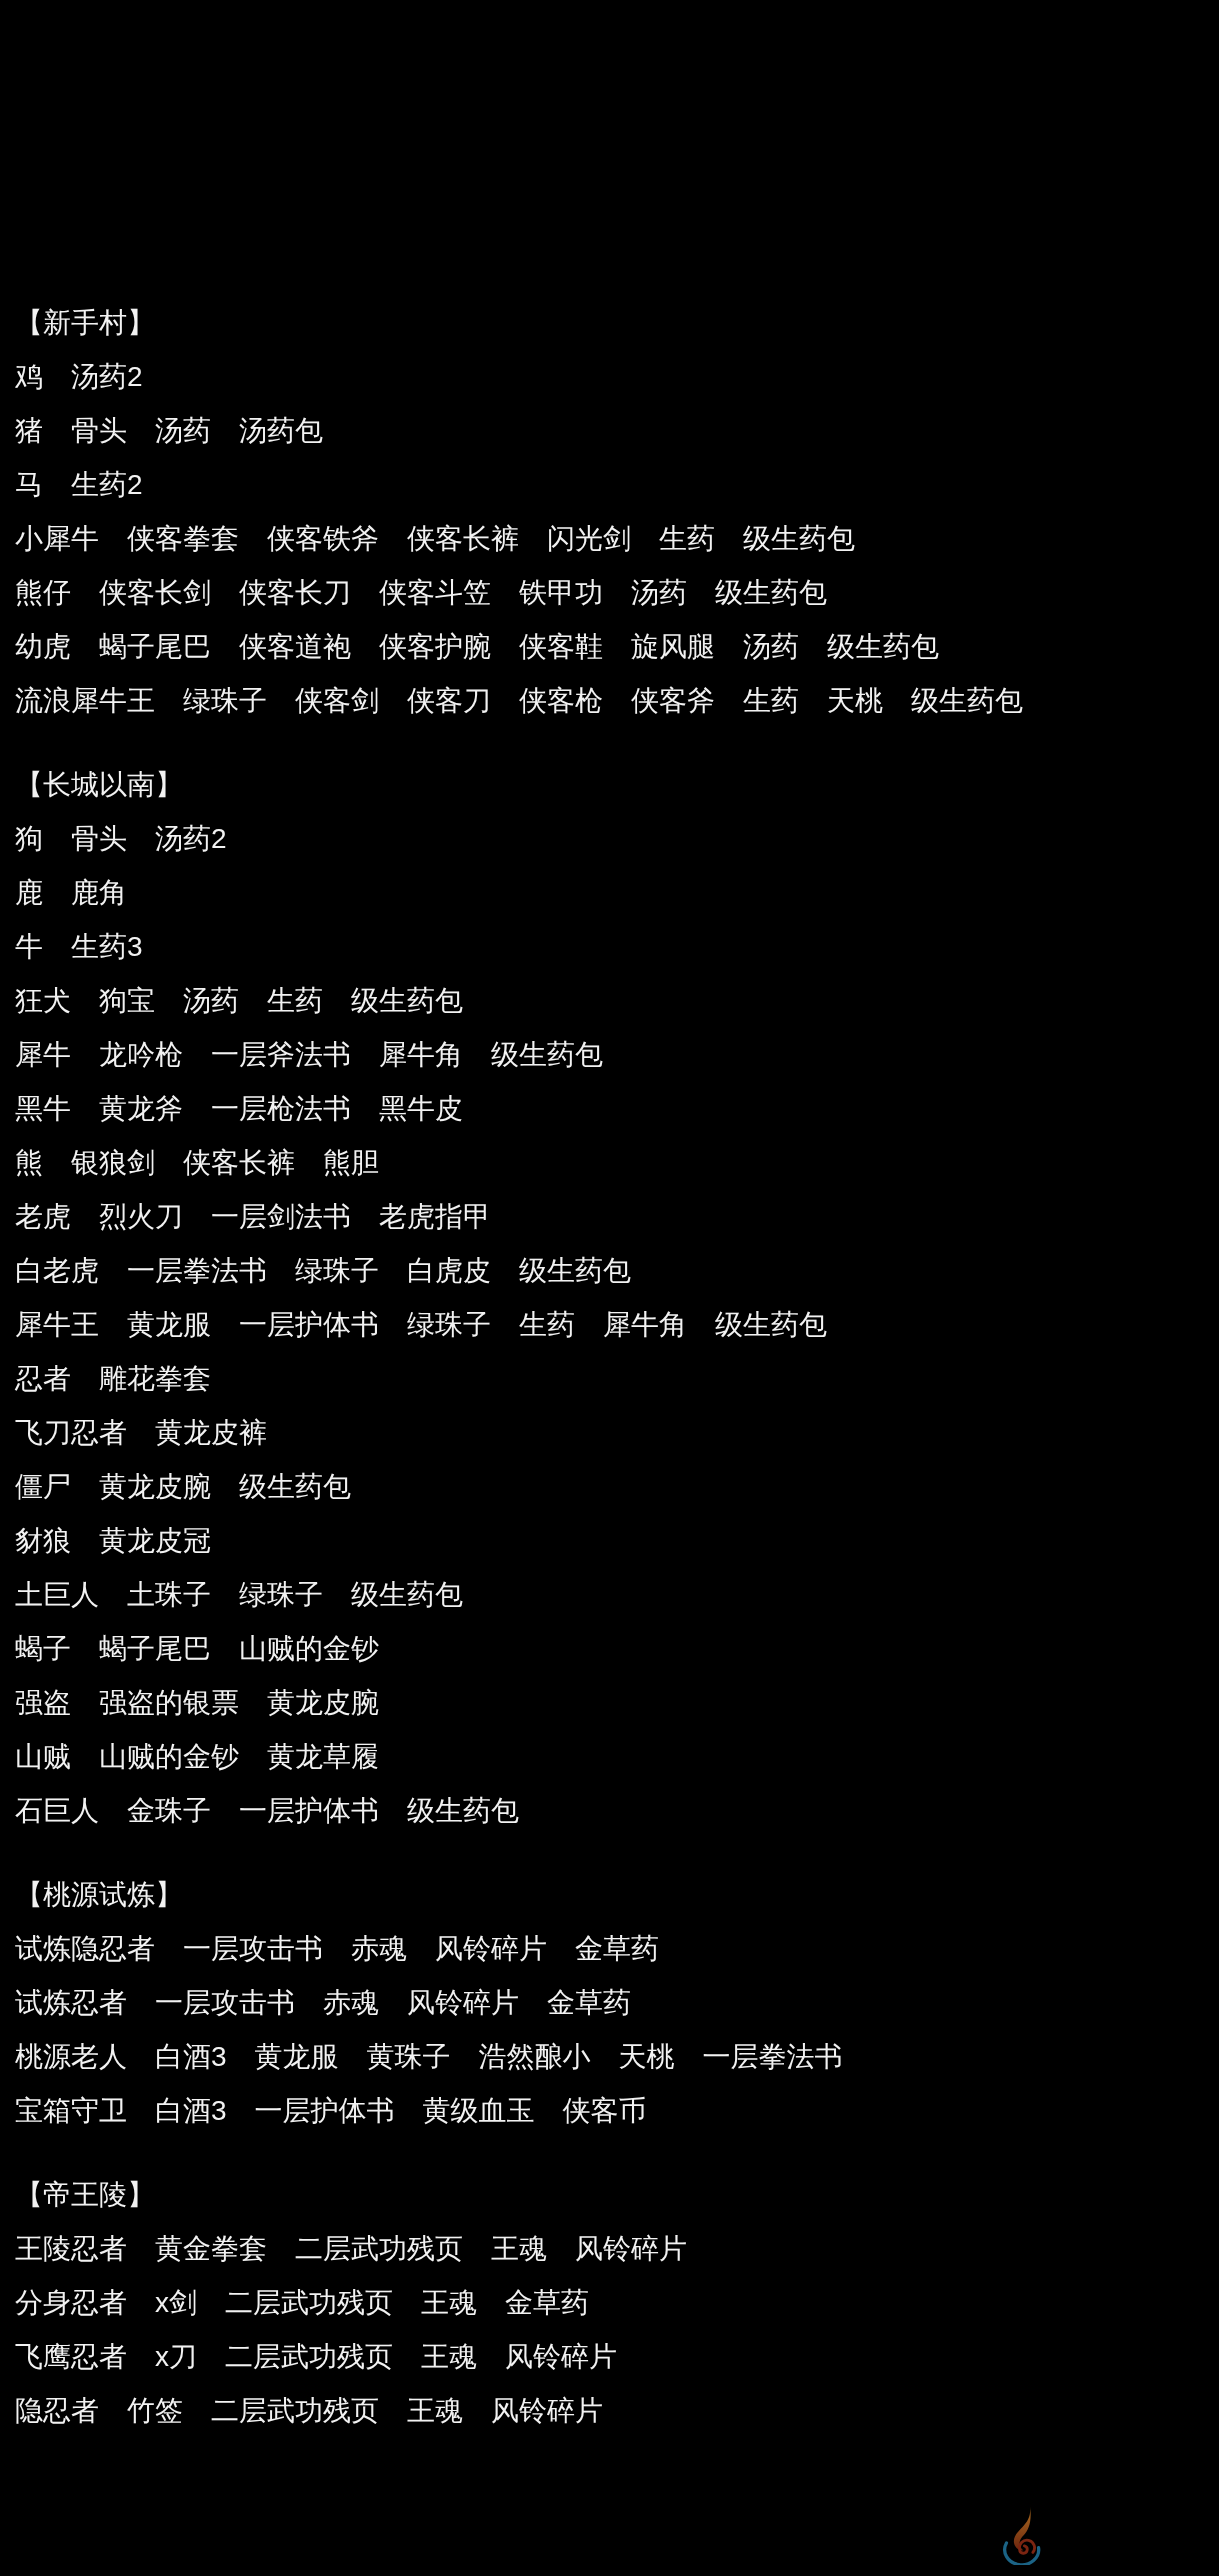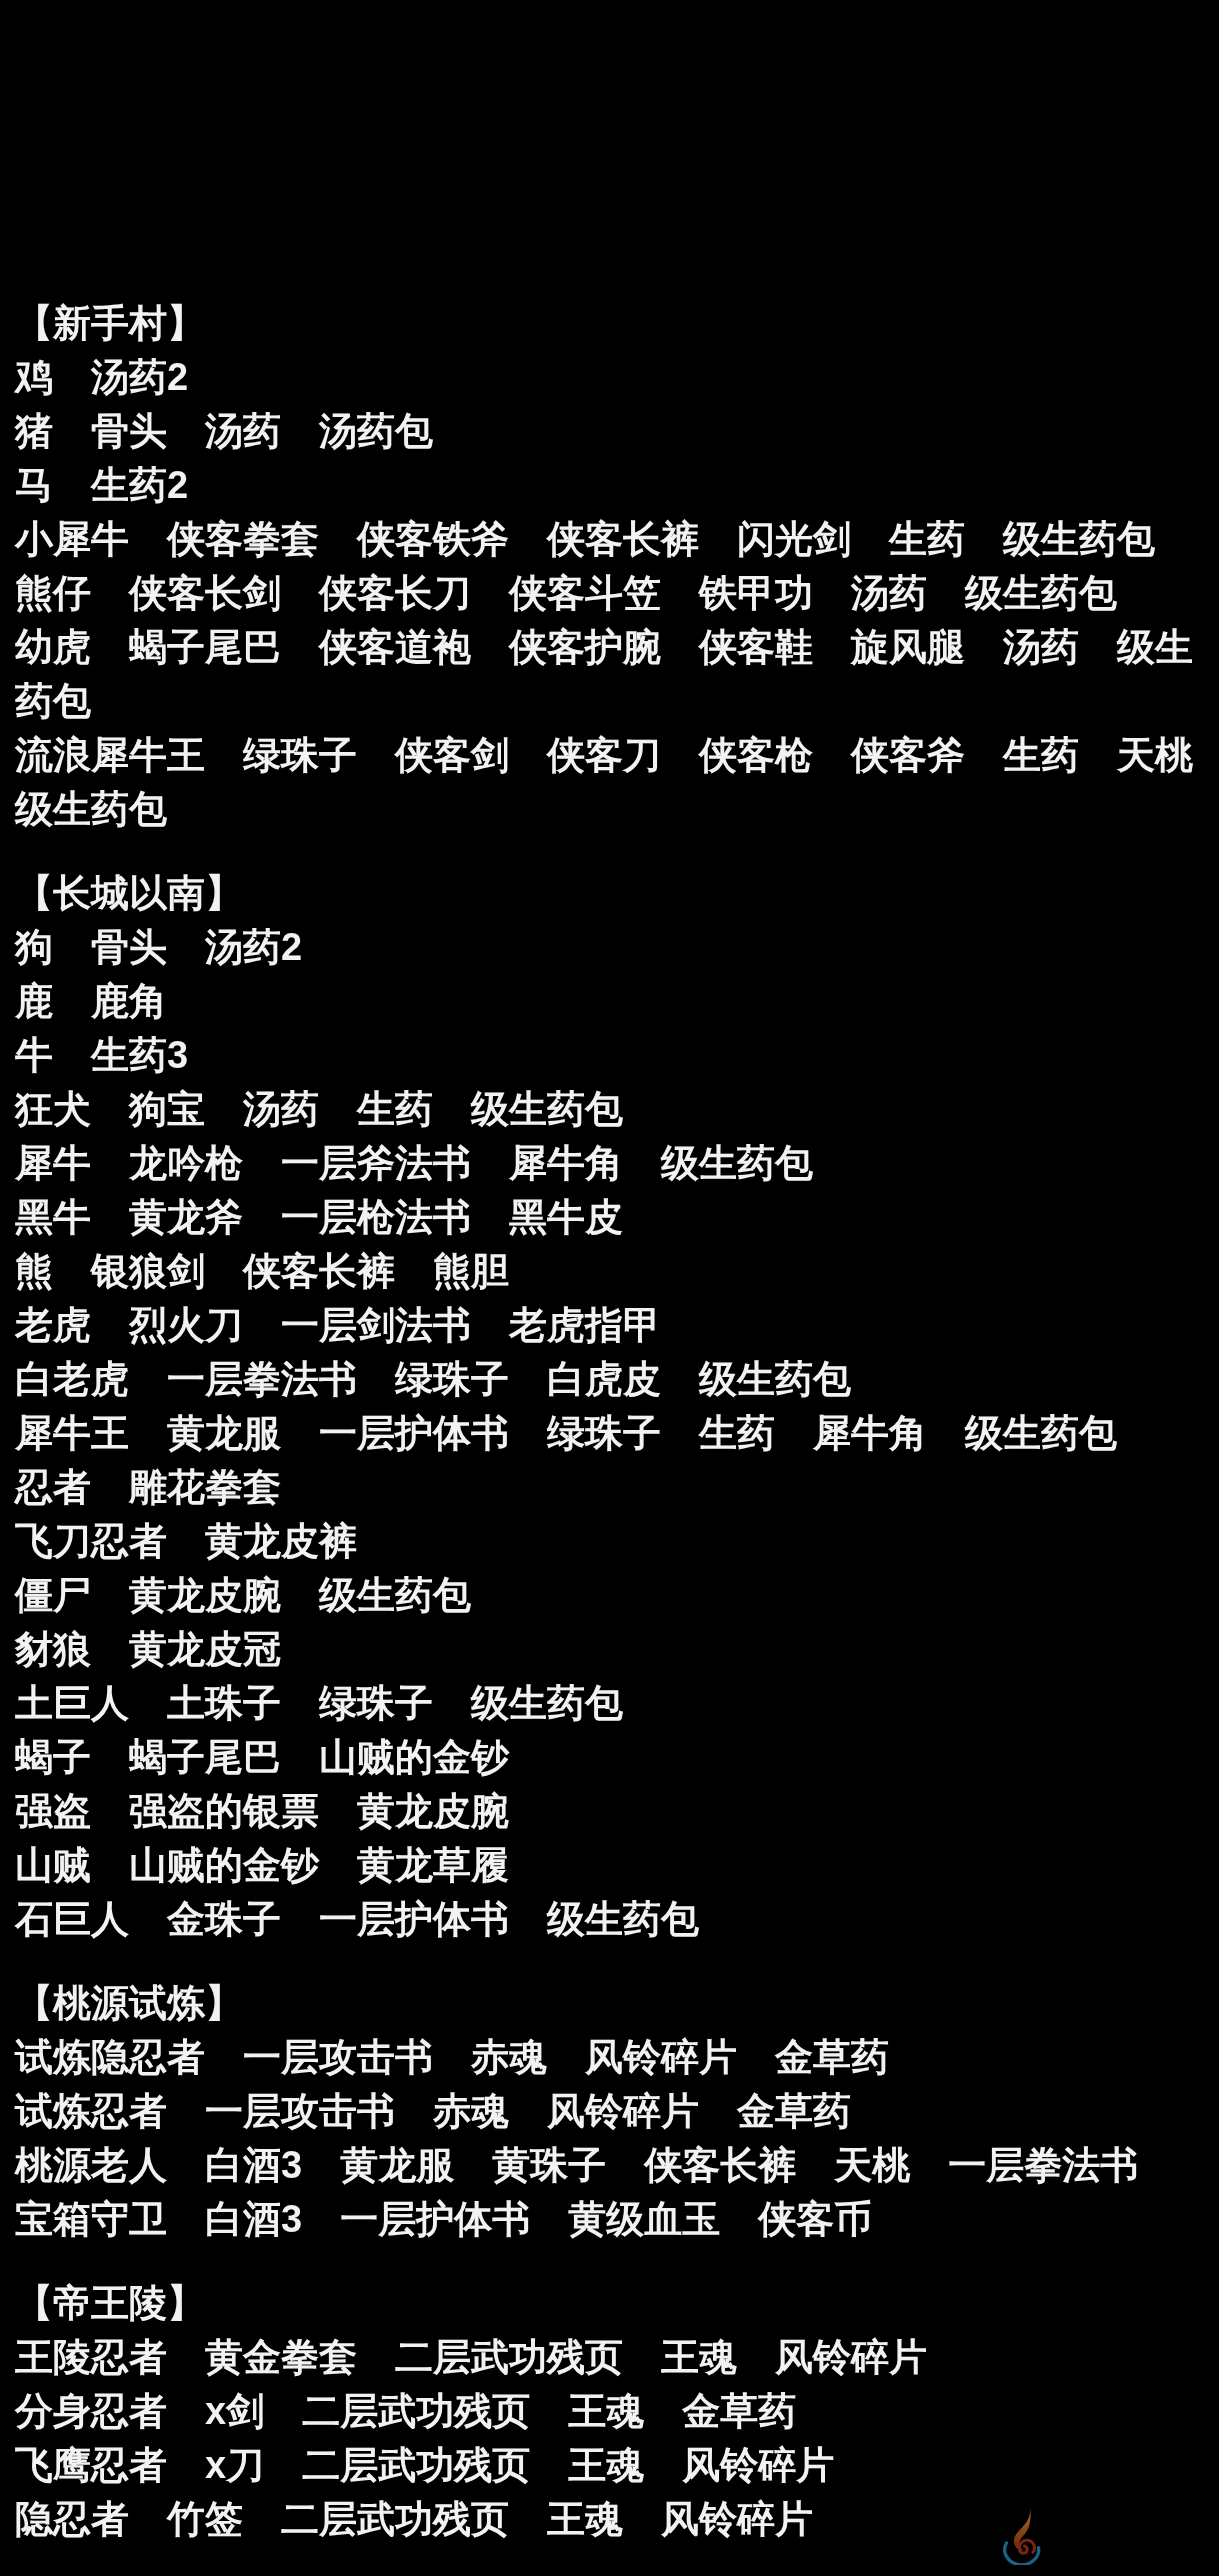--- a/index.html
+++ b/index.html
@@ -25,23 +25,23 @@
     left: 0;
     top: 0;
     width: 1220px;
     padding: 296px 15px 0 15px;
   }
   .section { margin: 0; }
   .section + .section { margin-top: 30px; }
   .section-title,
   .drop-line {
     margin: 0;
-    font-size: 38px;
+    font-size: 28px;
     line-height: 54px;
-    font-weight: 700;
+    font-weight: 400;
     letter-spacing: 0;
     word-break: break-all;
     white-space: normal;
     color: var(--fg);
   }
   .watermark {
     position: absolute;
     left: 997px;
     top: 2504px;
     width: 51px;
@@ -83,21 +83,21 @@
       <p class="drop-line">土巨人　土珠子　绿珠子　级生药包</p>
       <p class="drop-line">蝎子　蝎子尾巴　山贼的金钞</p>
       <p class="drop-line">强盗　强盗的银票　黄龙皮腕</p>
       <p class="drop-line">山贼　山贼的金钞　黄龙草履</p>
       <p class="drop-line">石巨人　金珠子　一层护体书　级生药包</p>
     </section>
     <section class="section">
       <p class="section-title">【桃源试炼】</p>
       <p class="drop-line">试炼隐忍者　一层攻击书　赤魂　风铃碎片　金草药</p>
       <p class="drop-line">试炼忍者　一层攻击书　赤魂　风铃碎片　金草药</p>
-      <p class="drop-line">桃源老人　白酒3　黄龙服　黄珠子　侠客长裤　天桃　一层拳法书</p>
+      <p class="drop-line">桃源老人　白酒3　黄龙服　黄珠子　浩然酿小　天桃　一层拳法书</p>
       <p class="drop-line">宝箱守卫　白酒3　一层护体书　黄级血玉　侠客币</p>
     </section>
     <section class="section">
       <p class="section-title">【帝王陵】</p>
       <p class="drop-line">王陵忍者　黄金拳套　二层武功残页　王魂　风铃碎片</p>
       <p class="drop-line">分身忍者　x剑　二层武功残页　王魂　金草药</p>
       <p class="drop-line">飞鹰忍者　x刀　二层武功残页　王魂　风铃碎片</p>
       <p class="drop-line">隐忍者　竹签　二层武功残页　王魂　风铃碎片</p>
     </section>
   </div>

